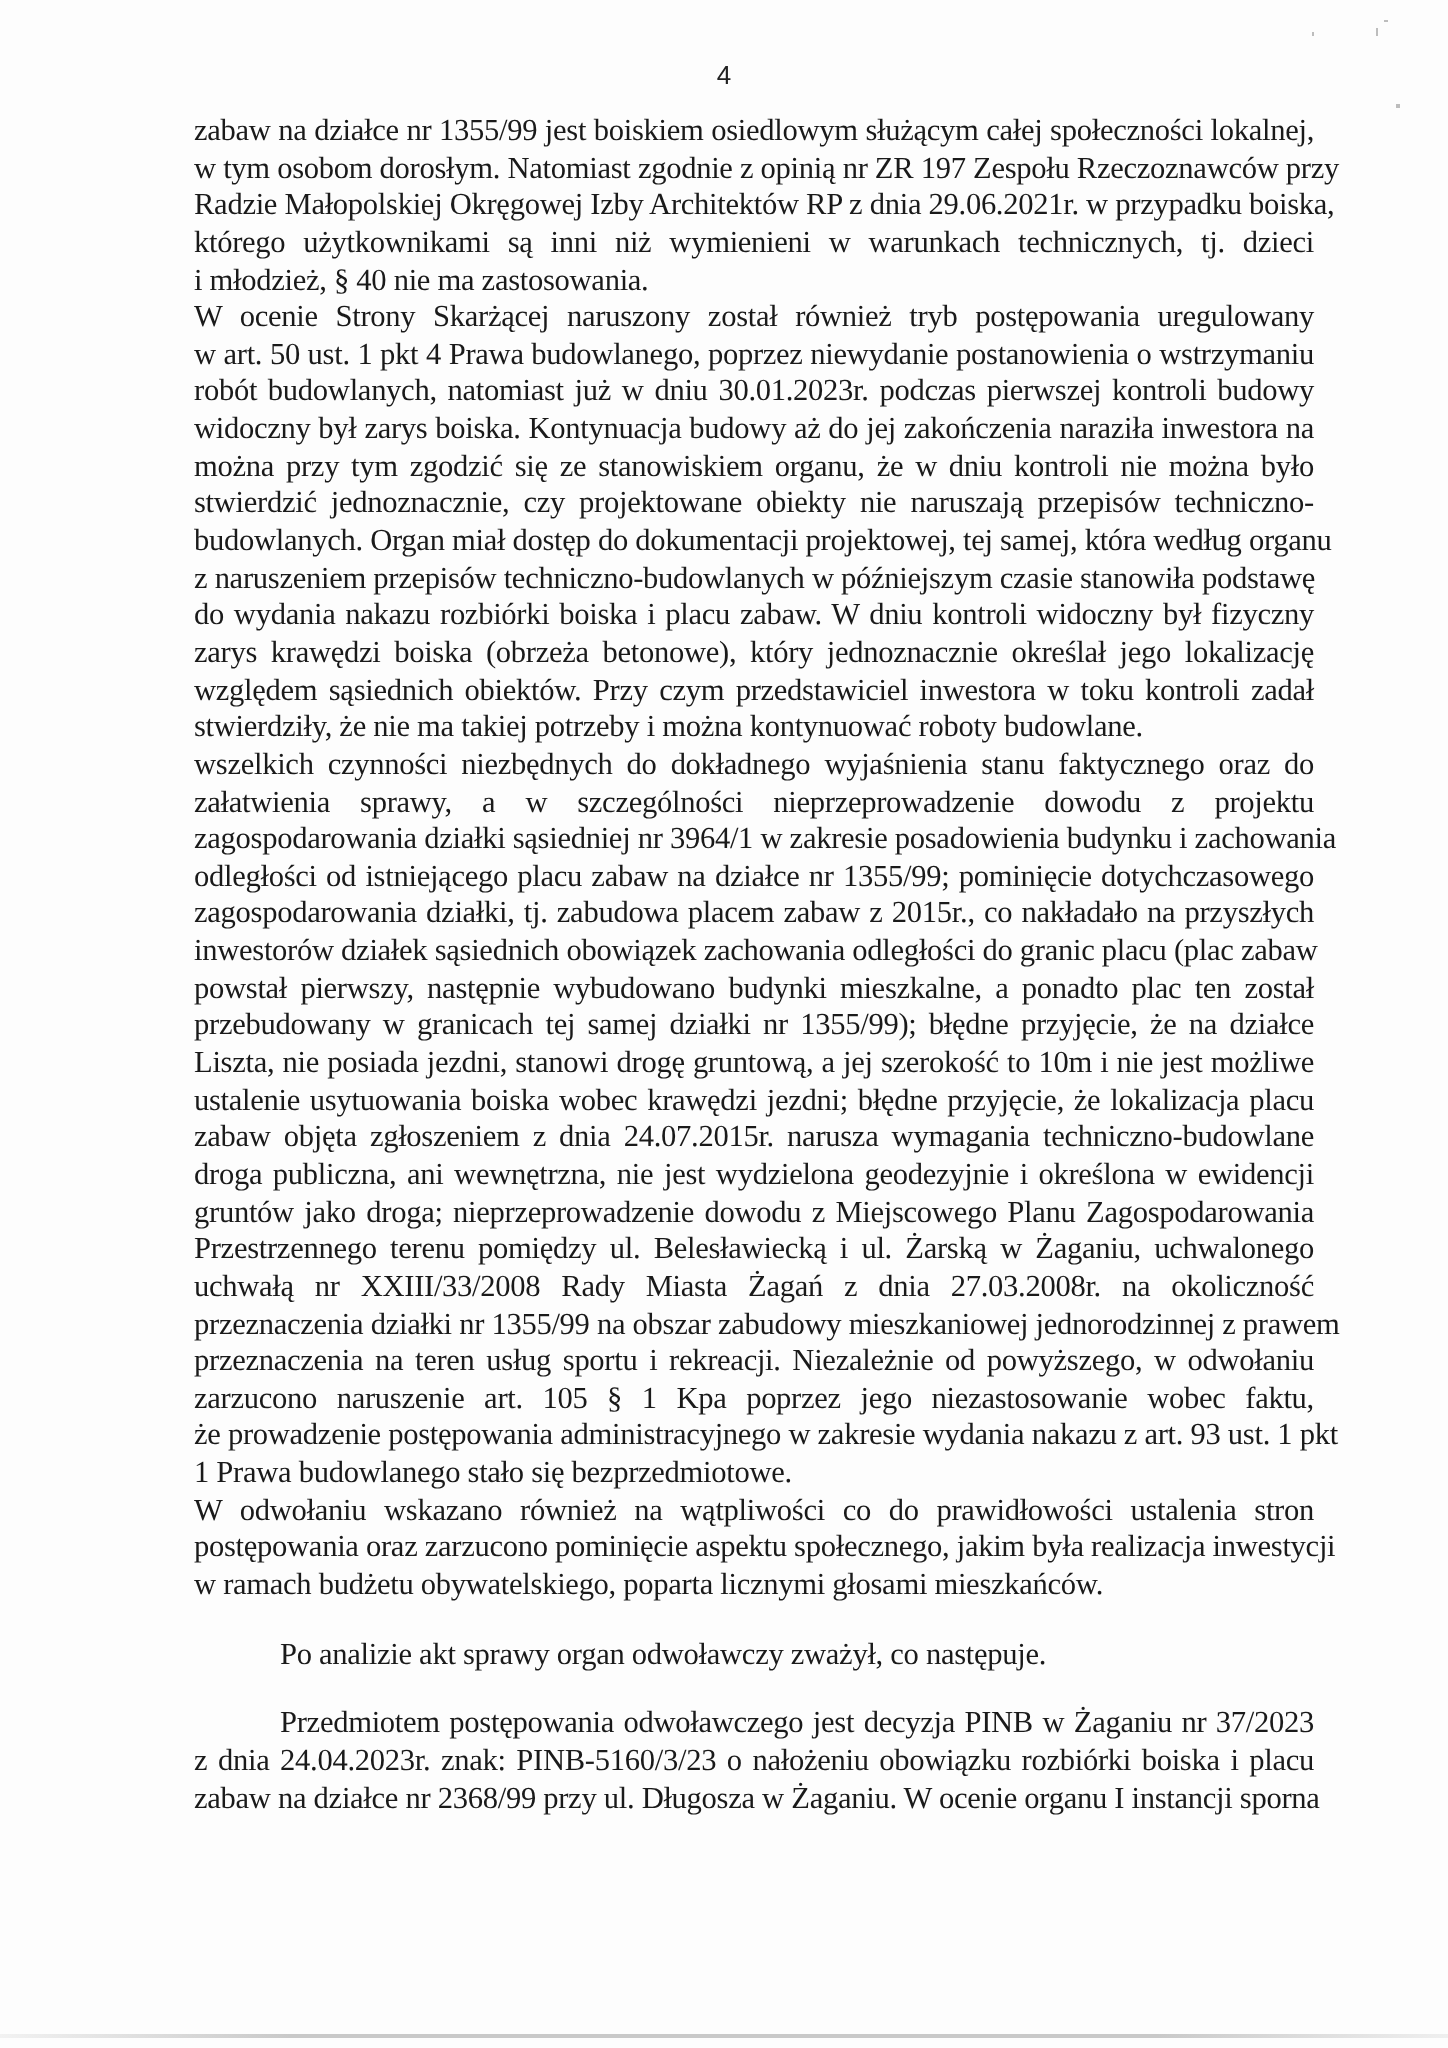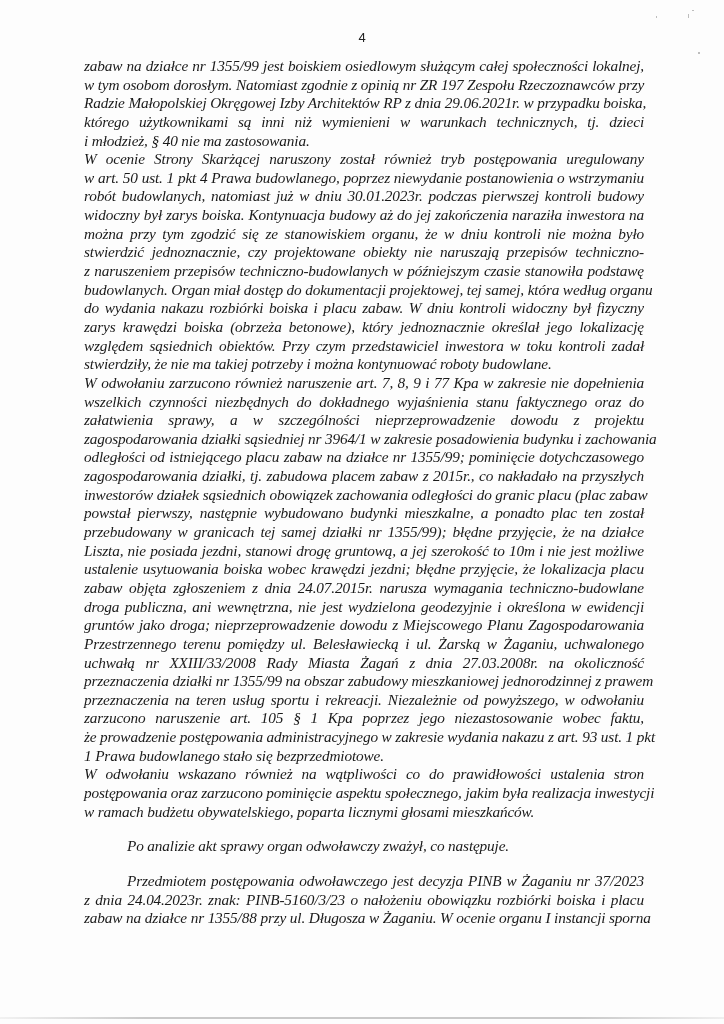--- a/index.html
+++ b/index.html
@@ -27,24 +27,23 @@
     top: 30px;
     left: 0;
     width: 724px;
     text-align: center;
     font-family: "Liberation Sans", "DejaVu Sans", sans-serif;
     font-size: 13px;
     color: #222;
   }
   .body-text {
     position: absolute;
-    left: 84px;
+    left: 97px;
     top: 57px;
     width: 560px;
-    font-style: italic;
   }
   .line {
     height: 18.65px;
     line-height: 18.65px;
     font-size: 15.3px;
     white-space: nowrap;
     text-align: justify;
     text-align-last: justify;
     letter-spacing: -0.15px;
   }
@@ -92,30 +91,29 @@
       <div class="line last">i młodzież, § 40 nie ma zastosowania.</div>
     </div>
 
     <div class="paragraph">
       <div class="line">W ocenie Strony Skarżącej naruszony został również tryb postępowania uregulowany</div>
       <div class="line">w art. 50 ust. 1 pkt 4 Prawa budowlanego, poprzez niewydanie postanowienia o wstrzymaniu</div>
       <div class="line">robót budowlanych, natomiast już w dniu 30.01.2023r. podczas pierwszej kontroli budowy</div>
       <div class="line">widoczny był zarys boiska. Kontynuacja budowy aż do jej zakończenia naraziła inwestora na</div>
       <div class="line">można przy tym zgodzić się ze stanowiskiem organu, że w dniu kontroli nie można było</div>
       <div class="line">stwierdzić jednoznacznie, czy projektowane obiekty nie naruszają przepisów techniczno-</div>
+      <div class="line">budowlanych. Organ miał dostęp do dokumentacji projektowej, tej samej, która według organu</div>
       <div class="line">z naruszeniem przepisów techniczno-budowlanych w późniejszym czasie stanowiła podstawę</div>
-      <div class="line">budowlanych. Organ miał dostęp do dokumentacji projektowej, tej samej, która według organu</div>
       <div class="line">do wydania nakazu rozbiórki boiska i placu zabaw. W dniu kontroli widoczny był fizyczny</div>
       <div class="line">zarys krawędzi boiska (obrzeża betonowe), który jednoznacznie określał jego lokalizację</div>
       <div class="line">względem sąsiednich obiektów. Przy czym przedstawiciel inwestora w toku kontroli zadał</div>
       <div class="line last">stwierdziły, że nie ma takiej potrzeby i można kontynuować roboty budowlane.</div>
     </div>
 
     <div class="paragraph">
-      <div class="line">W odwołaniu zarzucono również naruszenie art. 7, 8, 9 i 77 Kpa w zakresie nie dopełnienia</div>
       <div class="line">wszelkich czynności niezbędnych do dokładnego wyjaśnienia stanu faktycznego oraz do</div>
       <div class="line">załatwienia sprawy, a w szczególności nieprzeprowadzenie dowodu z projektu</div>
       <div class="line">zagospodarowania działki sąsiedniej nr 3964/1 w zakresie posadowienia budynku i zachowania</div>
       <div class="line">odległości od istniejącego placu zabaw na działce nr 1355/99; pominięcie dotychczasowego</div>
       <div class="line">zagospodarowania działki, tj. zabudowa placem zabaw z 2015r., co nakładało na przyszłych</div>
       <div class="line">inwestorów działek sąsiednich obowiązek zachowania odległości do granic placu (plac zabaw</div>
       <div class="line">powstał pierwszy, następnie wybudowano budynki mieszkalne, a ponadto plac ten został</div>
       <div class="line">przebudowany w granicach tej samej działki nr 1355/99); błędne przyjęcie, że na działce</div>
       <div class="line">Liszta, nie posiada jezdni, stanowi drogę gruntową, a jej szerokość to 10m i nie jest możliwe</div>
       <div class="line">ustalenie usytuowania boiska wobec krawędzi jezdni; błędne przyjęcie, że lokalizacja placu</div>
@@ -141,19 +139,19 @@
 
     <div class="paragraph">
       <div class="line last indent">Po analizie akt sprawy organ odwoławczy zważył, co następuje.</div>
     </div>
 
     <div class="gap"></div>
 
     <div class="paragraph">
       <div class="line indent">Przedmiotem postępowania odwoławczego jest decyzja PINB w Żaganiu nr 37/2023</div>
       <div class="line">z dnia 24.04.2023r. znak: PINB-5160/3/23 o nałożeniu obowiązku rozbiórki boiska i placu</div>
-      <div class="line">zabaw na działce nr 1355/88 przy ul. Długosza w Żaganiu. W ocenie organu I instancji sporna</div>
+      <div class="line">zabaw na działce nr 2368/99 przy ul. Długosza w Żaganiu. W ocenie organu I instancji sporna</div>
     </div>
 
   </div>
 
   <div class="bottom-edge"></div>
 </div>
 
 </body></html>

